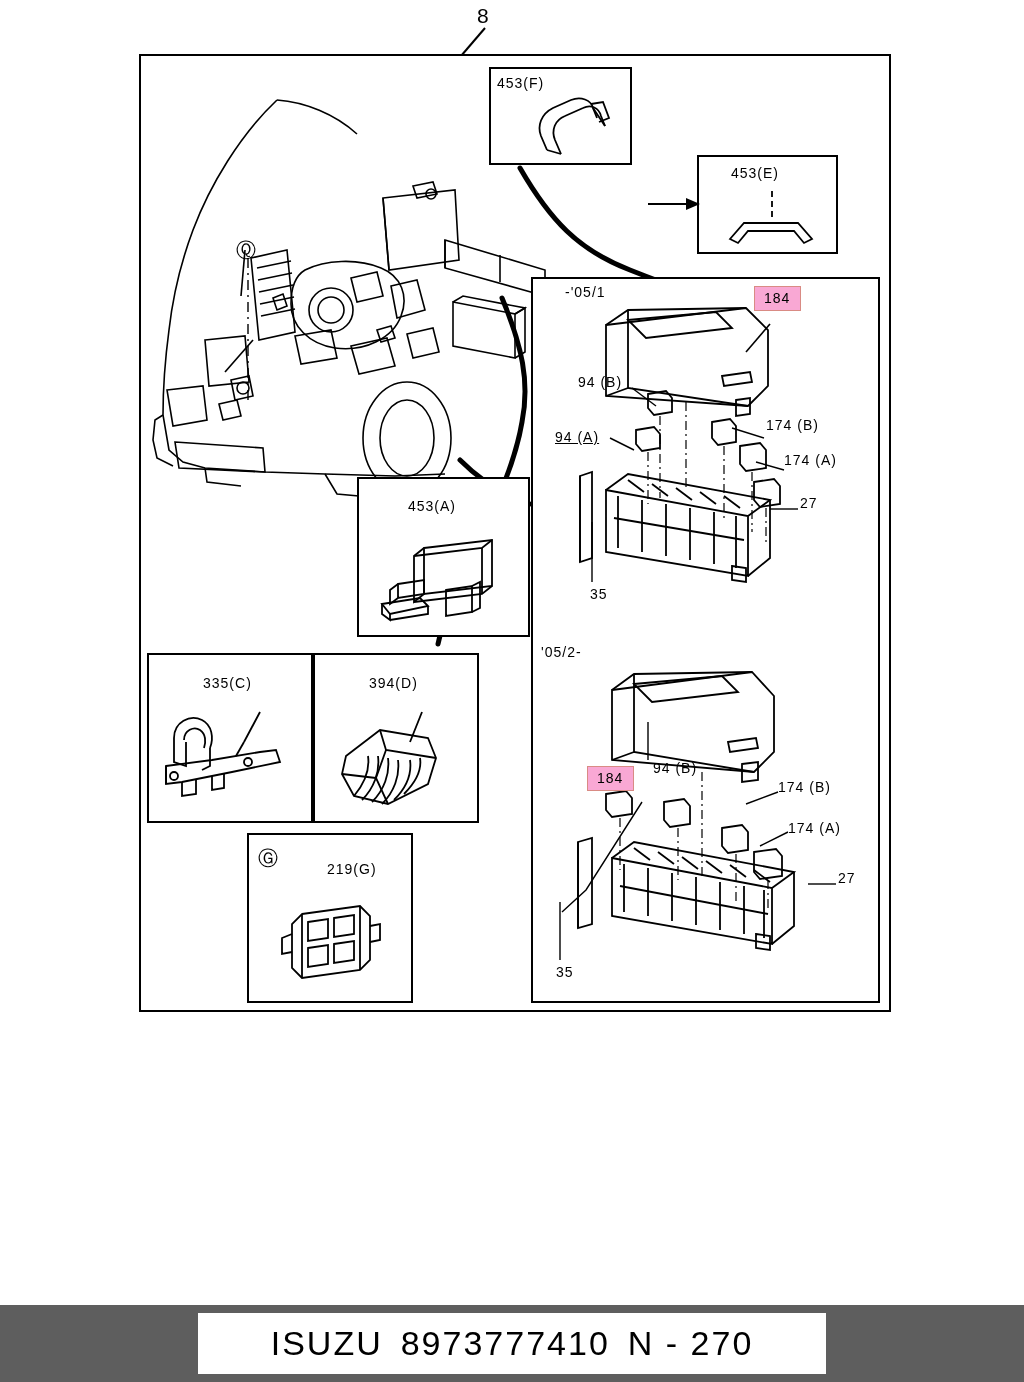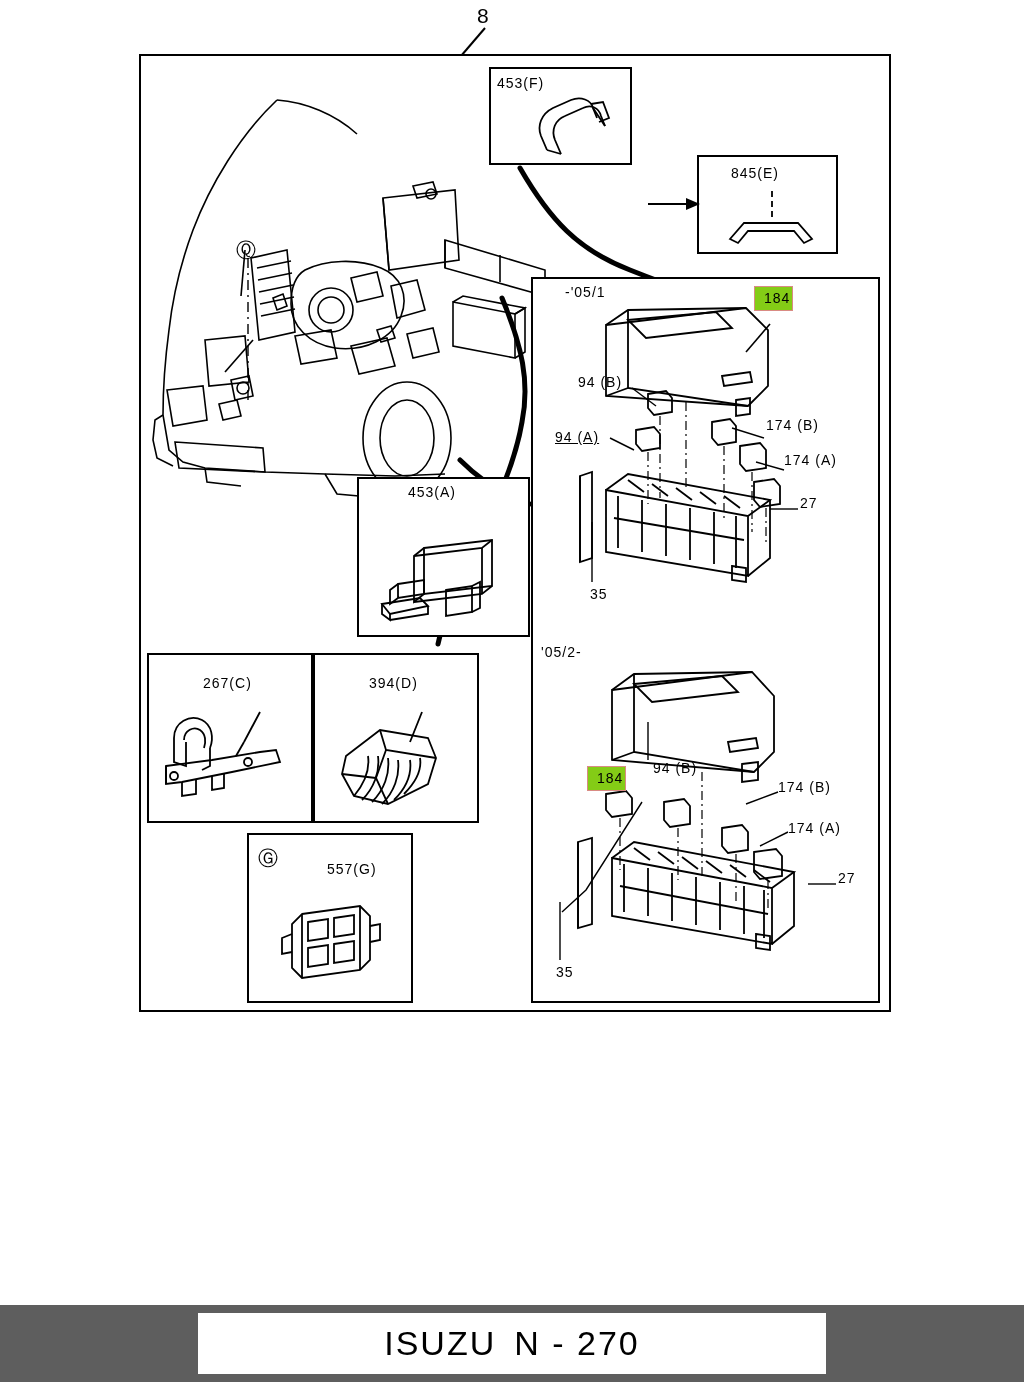--- a/index.html
+++ b/index.html
@@ -40,22 +40,22 @@
   .lbl {
     position: absolute;
     font-size: 14px;
     letter-spacing: 1px;
     color: #000;
     white-space: nowrap;
     font-family: "Liberation Sans", sans-serif;
   }
   .lbl.big  { font-size: 21px; }
   .hl {
-    background: #84cc16;
-    padding: 3px 2px 4px 9px;
+    background: #f9a8d4;
+    padding: 3px 10px 4px 9px;
     border: 1px solid #d98b84;
   }
   .ln2 { height: 2px; }
   
   .footer-bar {
     position: absolute;
     left: 0; top: 1305px;
     width: 1024px;
     height: 77px;
     background: #5e5e5e;
@@ -171,54 +171,54 @@
     <g class="nofill" stroke-width="1.8">
       <path d="M 52 58 L 46 44 C 42 34 46 22 58 16 L 76 8 C 86 4 96 8 98 16 L 102 26"></path>
       <path d="M 66 62 L 60 48 C 56 38 60 28 70 24 L 88 16 C 96 12 104 16 106 24 L 110 34"></path>
       <path d="M 52 58 L 66 62"></path>
       <path d="M 98 16 L 110 34"></path>
       <path d="M 96 12 L 108 10 L 114 26 L 104 30"></path>
     </g>
   </svg>
 
   <div class="box" style="left:697px; top:155px; width:141px; height:99px;"></div>
-  <div class="lbl" style="left:731px; top:165px;">845(E)</div>
+  <div class="lbl" style="left:731px; top:165px;">453(E)</div>
   <svg style="position:absolute; left:700px; top:185px;" width="135" height="66">
     <g class="nofill" stroke-width="1.8">
       <line x1="72" y1="6" x2="72" y2="36" stroke-dasharray="6,4"></line>
       <path d="M 30 54 L 44 38 L 98 38 L 112 54 L 104 58 L 94 46 L 48 46 L 38 58 Z"></path>
     </g>
   </svg>
 
   <svg style="position:absolute; left:646px; top:192px;" width="56" height="24">
     <line x1="2" y1="12" x2="44" y2="12" stroke="#000" stroke-width="2"></line>
     <polygon points="54,12 40,6 40,18" fill="#000"></polygon>
   </svg>
 
   <div class="box" style="left:357px; top:477px; width:173px; height:160px;"></div>
-  <div class="lbl" style="left:408px; top:484px;text-align:right;">453(A)</div>
+  <div class="lbl" style="left:408px; top:498px;text-align:right;">453(A)</div>
   <svg style="position:absolute; left:362px; top:520px;" width="165" height="112">
     <g class="nofill" stroke-width="1.8">
       <path d="M 62 28 L 130 20 L 130 66 L 62 74 Z"></path>
       <path d="M 62 28 L 52 36 L 52 82 L 62 74"></path>
       <path d="M 52 36 L 120 28 L 130 20"></path>
       <path d="M 52 82 L 120 74 L 130 66"></path>
       <path d="M 120 28 L 120 74"></path>
       <path d="M 36 64 L 62 60 L 62 74 L 36 78 Z"></path>
       <path d="M 36 64 L 28 70 L 28 84 L 36 78"></path>
       <path d="M 20 84 L 58 78 L 66 86 L 28 94 Z"></path>
       <path d="M 20 84 L 20 94 L 28 100 L 28 94"></path>
       <path d="M 66 86 L 66 94 L 28 100"></path>
       <path d="M 84 70 L 110 66 L 110 92 L 84 96 Z"></path>
       <path d="M 110 66 L 118 62 L 118 88 L 110 92"></path>
     </g>
   </svg>
 
   <div class="box" style="left:147px; top:653px; width:166px; height:170px;"></div>
-  <div class="lbl" style="left:203px; top:675px;">267(C)</div>
+  <div class="lbl" style="left:203px; top:675px;">335(C)</div>
   <svg style="position:absolute; left:152px; top:700px;" width="158" height="118">
     <g class="nofill" stroke-width="1.8">
       <line x1="108" y1="12" x2="92" y2="42" stroke-dasharray="0"></line>
       <path d="M 22 38 C 22 22 38 14 50 20 C 60 25 62 38 58 48"></path>
       <path d="M 32 40 C 32 30 42 26 48 30 C 54 34 54 42 52 48"></path>
       <path d="M 22 38 L 22 62 L 34 66 L 34 42"></path>
       <path d="M 58 48 L 58 66 L 50 70"></path>
       <path d="M 14 66 L 60 60 L 108 52 L 124 50 L 128 62 L 80 72 L 30 82 L 14 84 Z"></path>
       <path d="M 14 66 L 14 84"></path>
       <path d="M 30 82 L 30 96 L 44 94 L 44 80"></path>
@@ -242,21 +242,21 @@
       <path d="M 44 100 C 56 88 62 72 60 56"></path>
       <path d="M 54 102 C 66 90 72 74 70 58"></path>
       <path d="M 64 104 C 76 92 82 76 80 60"></path>
       <path d="M 76 100 C 88 88 94 74 92 60"></path>
       <path d="M 86 94 C 98 82 104 70 102 58"></path>
     </g>
   </svg>
 
   <div class="box" style="left:247px; top:833px; width:166px; height:170px;"></div>
   <div class="lbl" style="left:258px; top:845px; font-size:20px;">Ⓖ</div>
-  <div class="lbl" style="left:327px; top:861px;">557(G)</div>
+  <div class="lbl" style="left:327px; top:861px;">219(G)</div>
   <svg style="position:absolute; left:252px; top:888px;" width="158" height="110">
     <g class="nofill" stroke-width="1.8">
       <path d="M 50 26 L 108 18 L 118 28 L 118 72 L 108 82 L 50 90 L 40 80 L 40 36 Z"></path>
       <path d="M 50 26 L 50 90"></path>
       <path d="M 108 18 L 108 82"></path>
       <path d="M 56 34 L 76 31 L 76 50 L 56 53 Z"></path>
       <path d="M 82 30 L 102 27 L 102 46 L 82 49 Z"></path>
       <path d="M 56 60 L 76 57 L 76 76 L 56 79 Z"></path>
       <path d="M 82 56 L 102 53 L 102 72 L 82 75 Z"></path>
       <path d="M 40 46 L 30 50 L 30 66 L 40 64"></path>
@@ -419,16 +419,17 @@
   </svg>
 
   <div class="lbl" style="left:556px; top:964px;">35</div>
   <svg style="position:absolute; left:552px; top:900px;" width="20" height="64">
     <line x1="8" y1="2" x2="8" y2="60" stroke="#000" stroke-width="1.4"></line>
   </svg>
 
   <div class="footer-bar"></div>
   <div class="footer-inner">
     <span class="footer-text">ISUZU</span>
+    <span class="footer-text">8973777410</span>
     <span class="footer-text">N - 270</span>
   </div>
 
 </div>
 
 </body></html>

